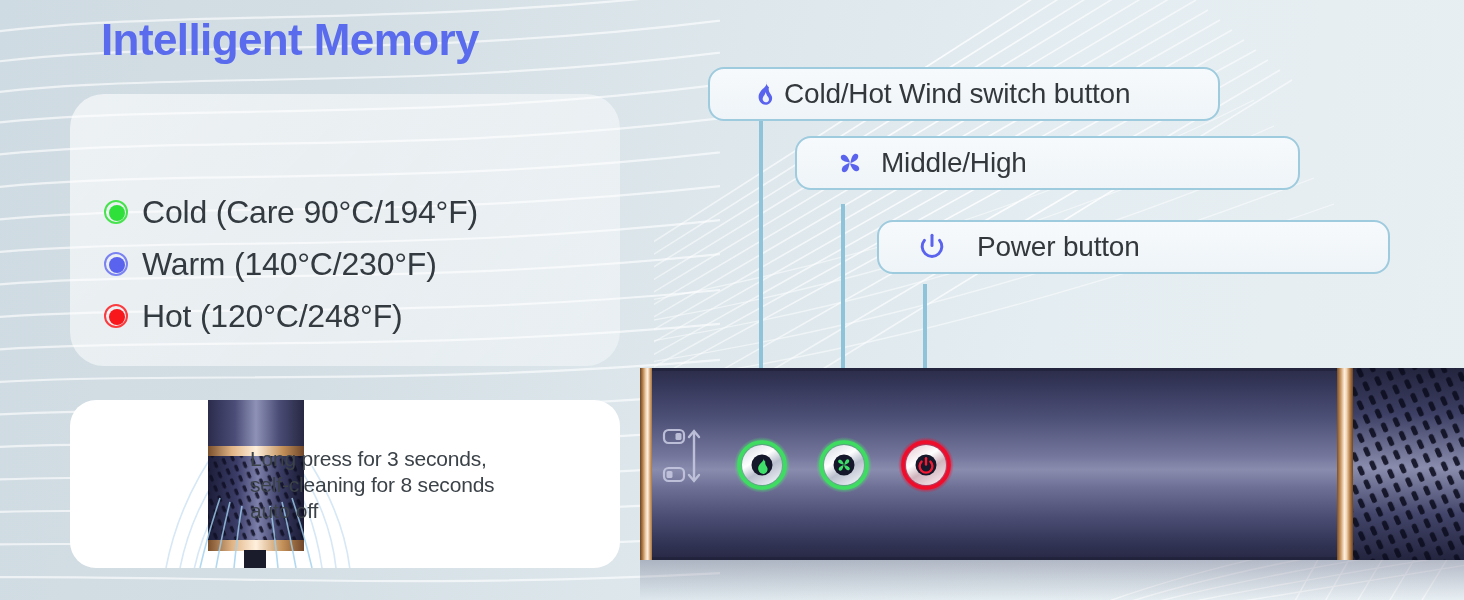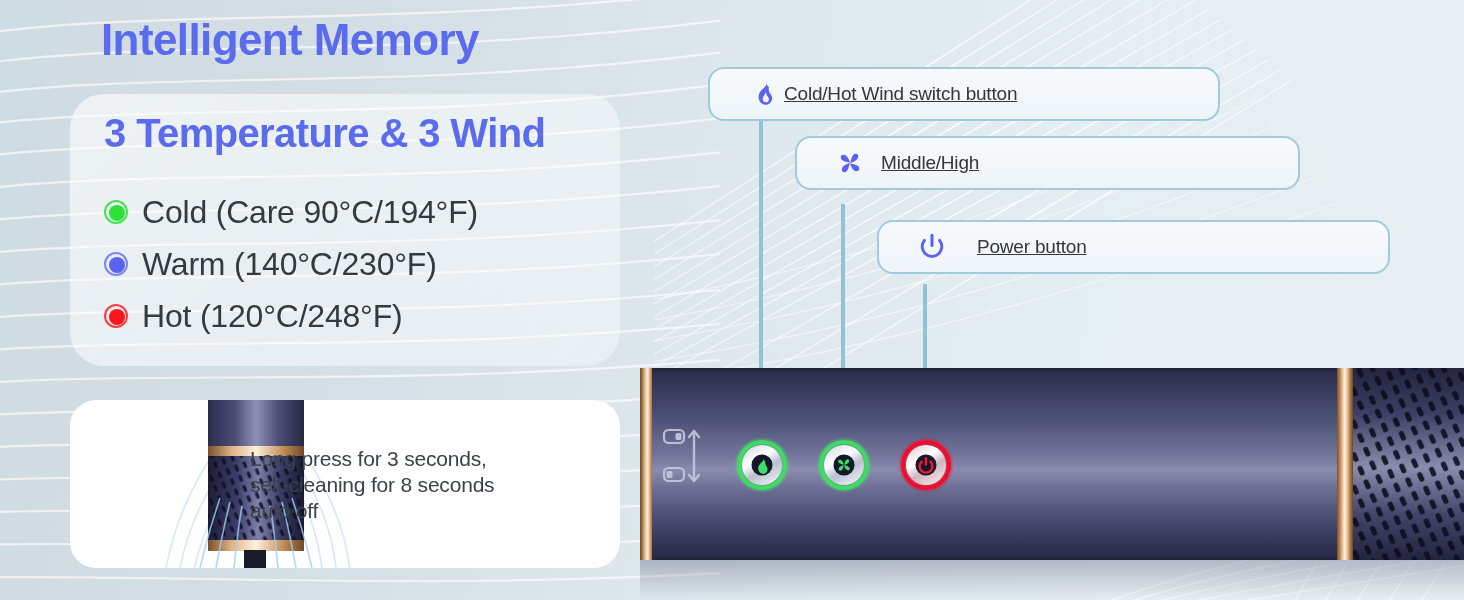--- a/index.html
+++ b/index.html
@@ -46,21 +46,21 @@
 
   
   .thumb{position:absolute;left:186px;top:400px;width:140px;height:168px;overflow:hidden;}
 
   
   .callout{position:absolute;height:54px;box-sizing:border-box;
     border:2px solid #9ecbde;border-radius:16px;
     background:linear-gradient(180deg,#f7fafc 0%,#eef4f8 100%);
     display:flex;align-items:center;}
   .callout .ico{flex:none;display:flex;align-items:center;justify-content:center;}
-  .callout .lbl{font-size:19px;color:#33383d;letter-spacing:-.2px;white-space:nowrap;text-decoration:underline;}
+  .callout .lbl{font-size:28px;color:#33383d;letter-spacing:-.2px;white-space:nowrap;}
 
   .co1{left:708px;top:67px;width:512px;}
   .co1 .ico{width:34px;margin-left:38px;}
   .co1 .lbl{margin-left:2px;}
   .co2{left:795px;top:136px;width:505px;}
   .co2 .ico{width:34px;margin-left:36px;}
   .co2 .lbl{margin-left:14px;}
   .co3{left:877px;top:220px;width:513px;}
   .co3 .ico{width:34px;margin-left:36px;}
   .co3 .lbl{margin-left:28px;}
@@ -169,21 +169,20 @@
         <path d="M230,110 L282,20"></path>
         <path d="M262,110 L316,20"></path>
       <path d="M294,110 L348,20"></path>
         <path d="M326,110 L380,22"></path>
     </g>
   </svg>
 
   <div class="h1">Intelligent Memory</div>
 
   <div class="feat-card"></div>
-  <div class="card-title">3 Temperature &amp; 3 Wind</div>
 
   <div class="bullets">
     <div class="bullet">
       <span class="dot" style="border:2px solid #49e24f;">
           <i style="background:#2fe03a;"></i>
         </span>
       <span class="b-text">Cold (Care 90°C/194°F)</span>
     </div>
     <div class="bullet">
       <span class="dot" style="border:2px solid #7b83f2;">

